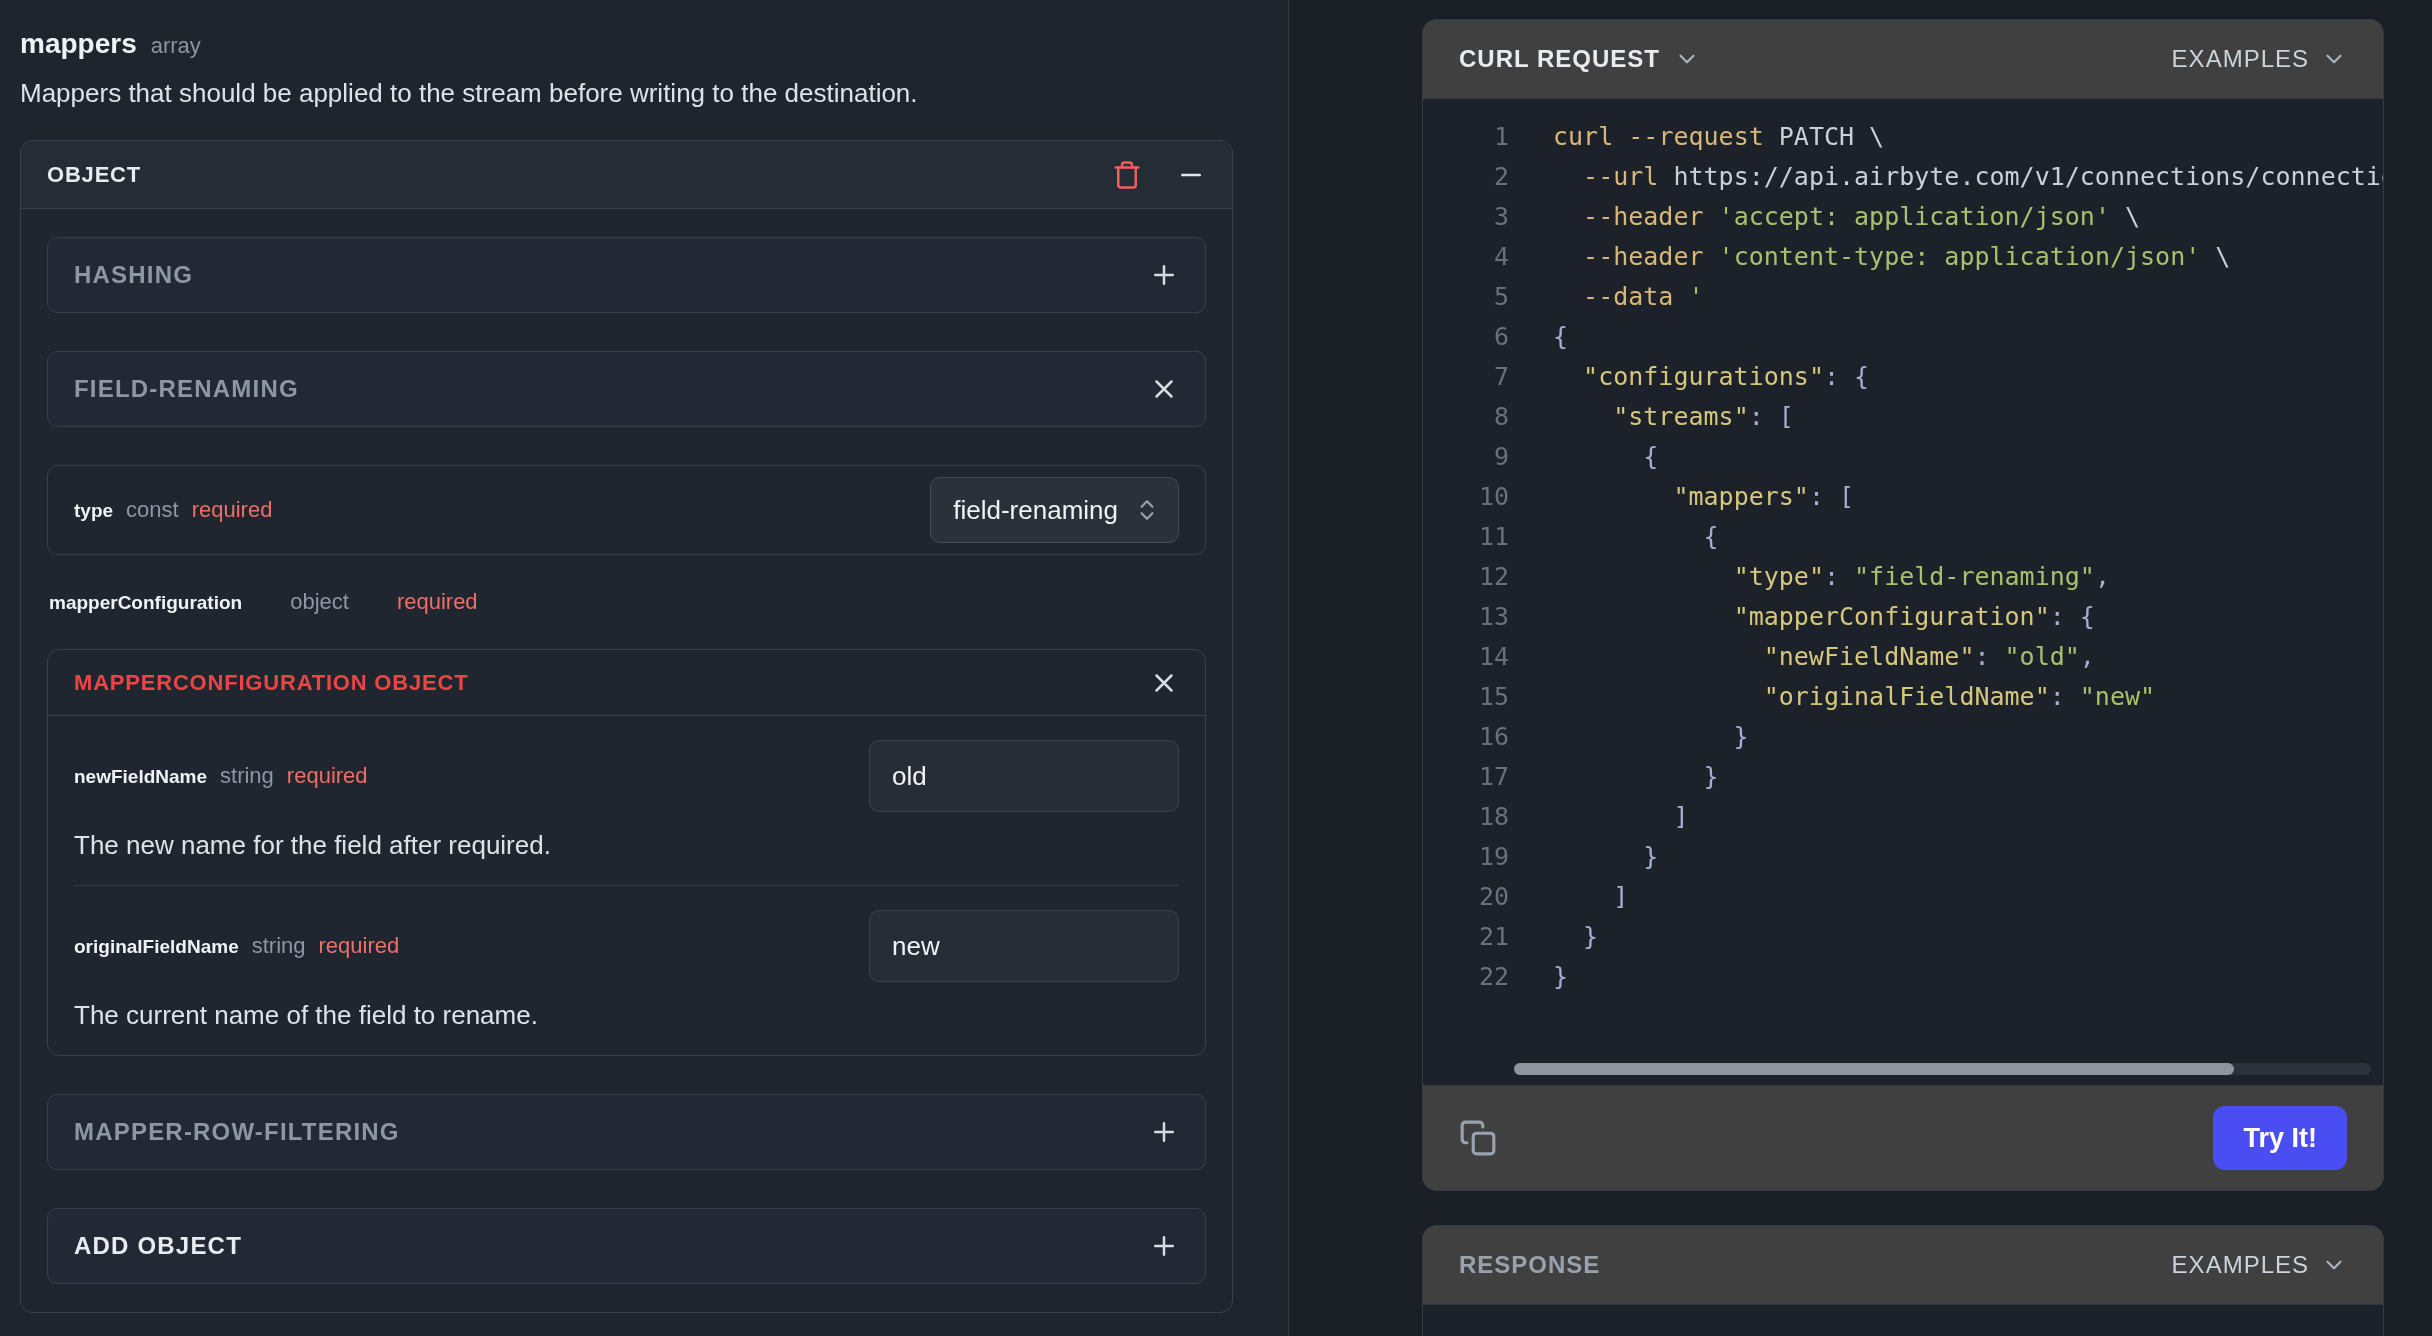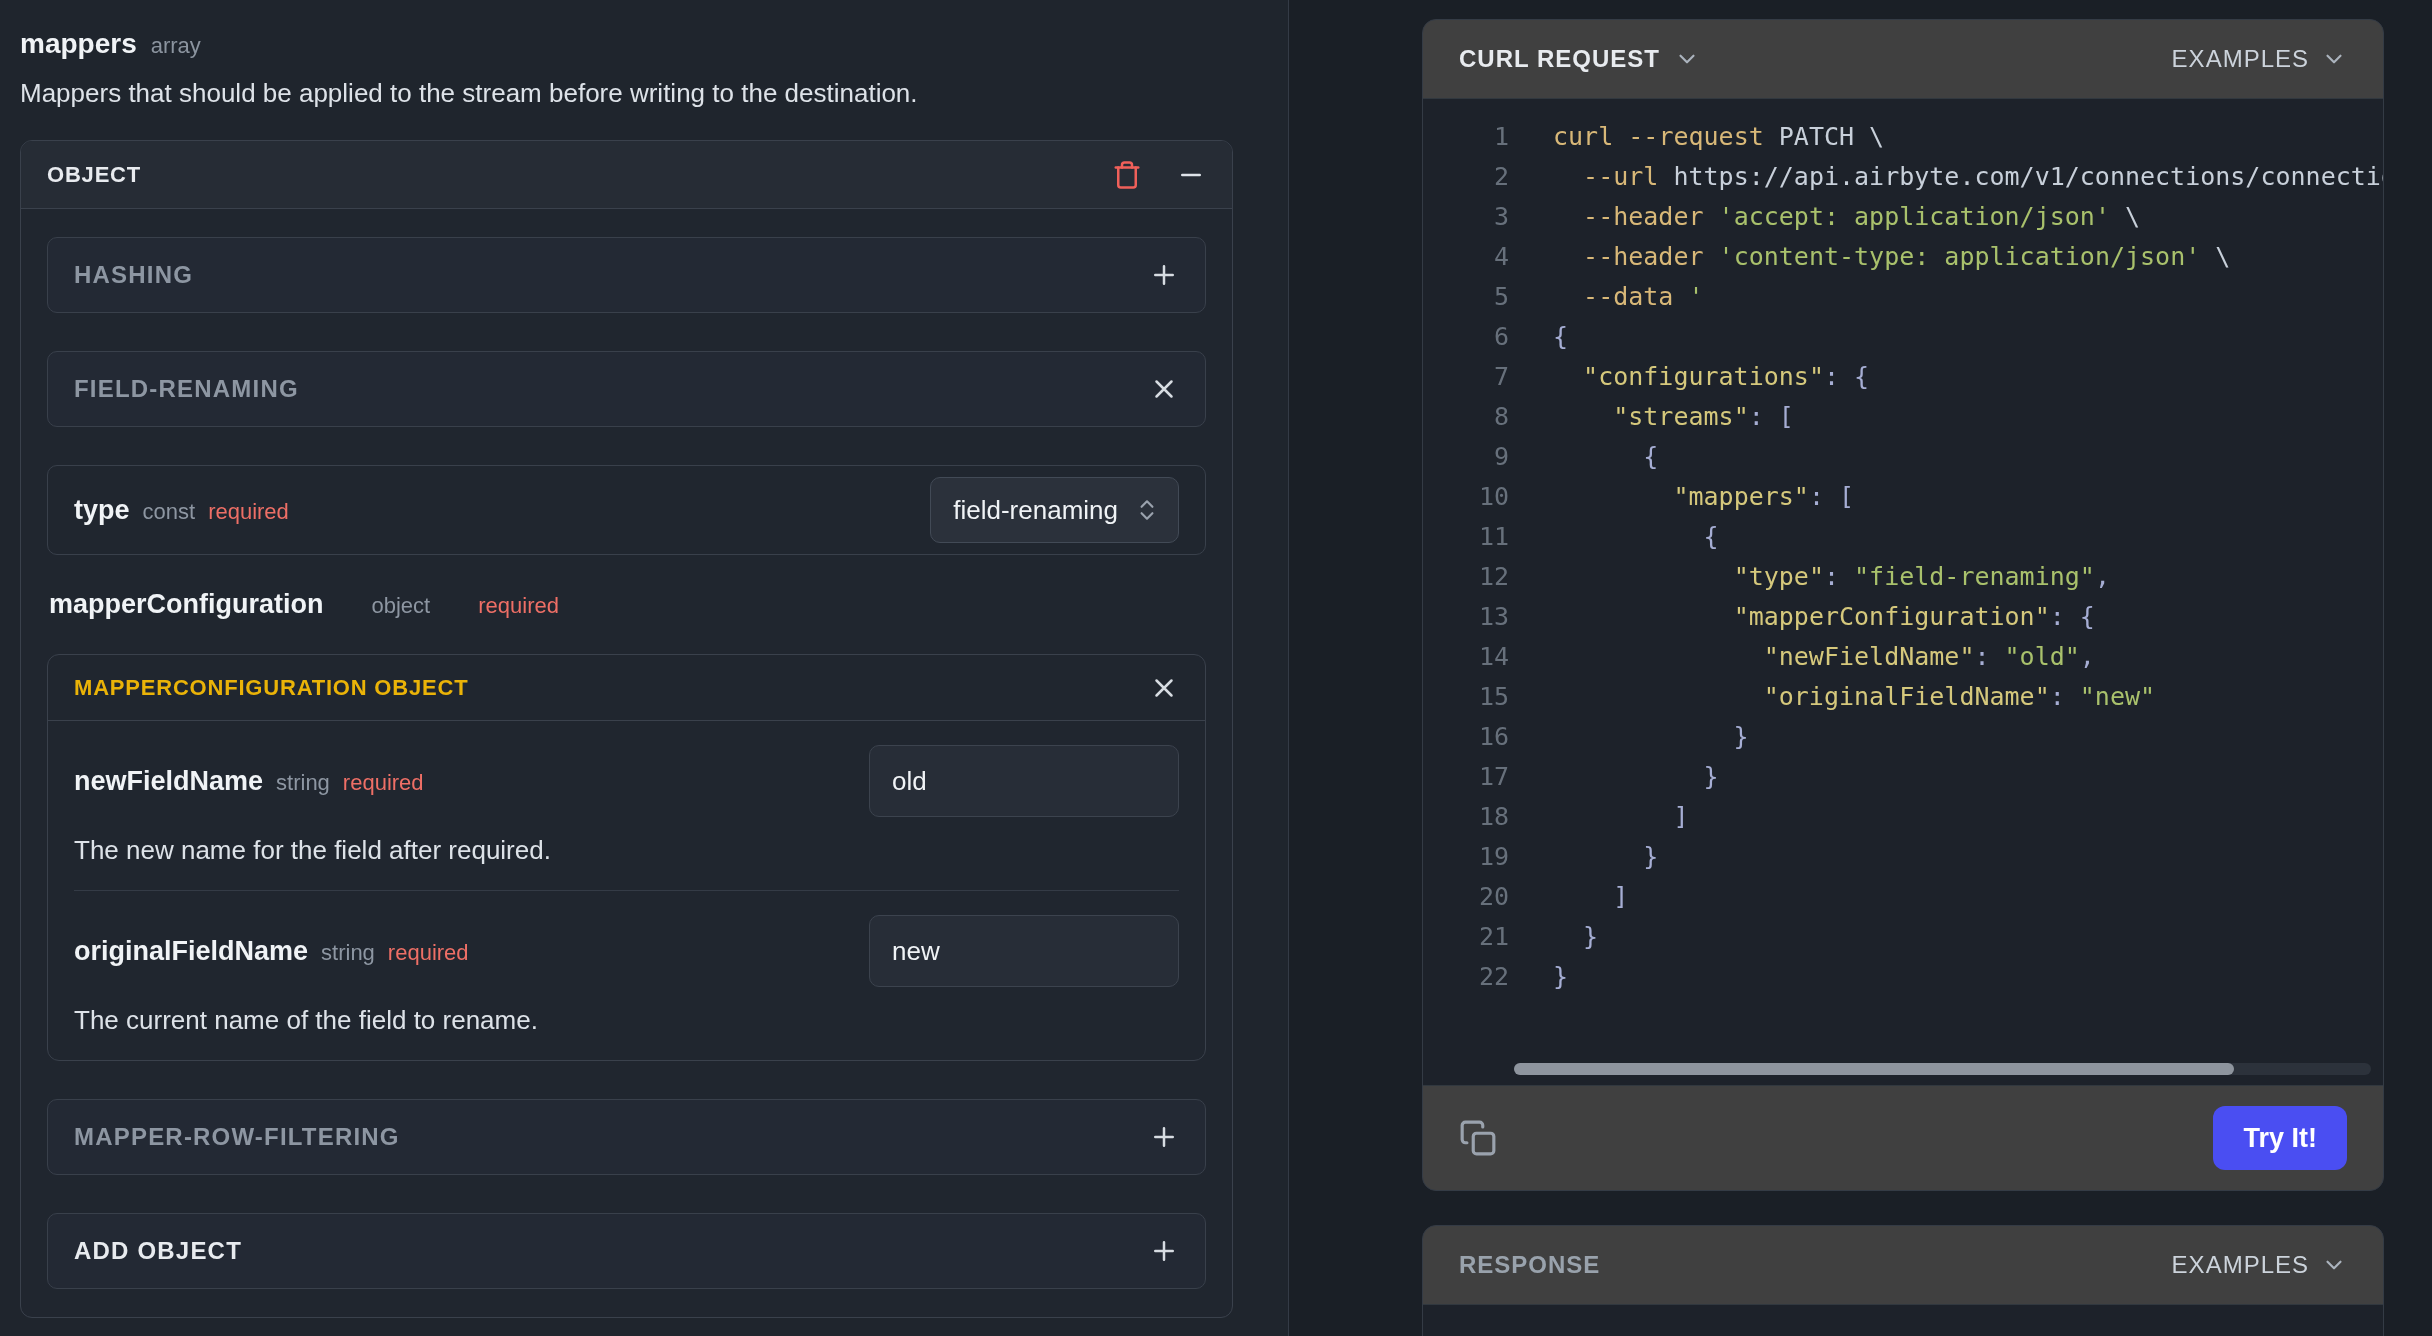--- a/index.html
+++ b/index.html
@@ -53,39 +53,39 @@
   .section-label{ font-size:24px; font-weight:700; letter-spacing:1.2px; color:#8d96a2; }
   .section-row.add .section-label{ color:#e8ebef; }
   .row-icon{ color:#d7dce2; display:flex; }
   .row-icon svg{ width:30px; height:30px; }
 
   .type-row{
     height:90px; border:1px solid #39404b; border-radius:10px;
     display:flex; align-items:center; justify-content:space-between; padding:0 26px;
   }
   .meta-line{ display:flex; align-items:baseline; gap:13px; }
-  .meta-name{ font-size:27px; font-weight:700; color:#f0f3f6; }
+  .meta-name{ font-size:19px; font-weight:700; color:#f0f3f6; }
   .meta-kind{ font-size:22px; color:#8d96a2; }
   .meta-req{ font-size:22px; color:var(--required); }
 
   .select{
     display:flex; align-items:center; gap:16px;
     background:#2b313b; border:1px solid #424a56; border-radius:10px;
     height:66px; padding:0 18px 0 22px; font-size:26px; color:#f0f3f6; cursor:pointer;
   }
   .select svg{ width:26px; height:26px; color:#9aa2ad; }
 
   .sub-label{ padding-left:2px; margin:-4px 0;gap:48px; }
 
   .mc-panel{ border:1px solid #3a414c; border-radius:12px; overflow:hidden; background:#20262f; }
   .mc-header{
     height:66px; display:flex; align-items:center; justify-content:space-between;
     padding:0 26px; border-bottom:1px solid #3a414c;
   }
-  .mc-title{ font-size:22px; font-weight:700; letter-spacing:0.8px; color:#eab308; }
+  .mc-title{ font-size:22px; font-weight:700; letter-spacing:0.8px; color:#ef4444; }
   .mc-body{ padding:0 26px; }
   .mc-group{ padding:24px 0; }
   .mc-group + .mc-group{ border-top:1px solid #343b46; }
   .mc-row{ display:flex; align-items:center; justify-content:space-between; }
   .text-input{
     width:310px; height:72px; background:#272d37; border:1px solid #3c434e; border-radius:10px;
     padding:0 22px; font-size:26px; color:#f0f3f6; font-family:"Liberation Sans",sans-serif;
     outline:none;
   }
   .mc-desc{ margin-top:18px; font-size:26px; color:#dde2e8; }

